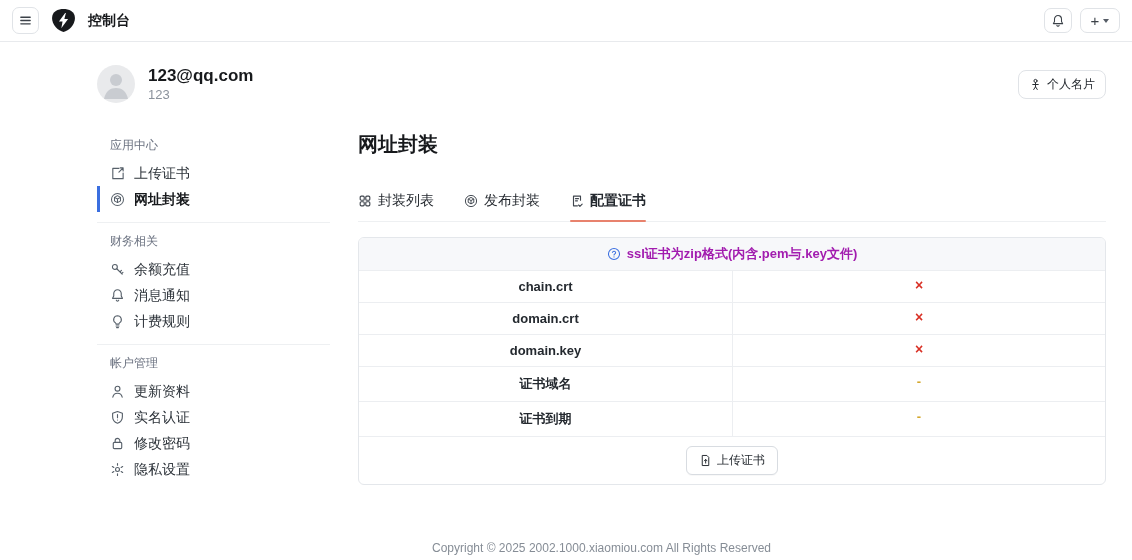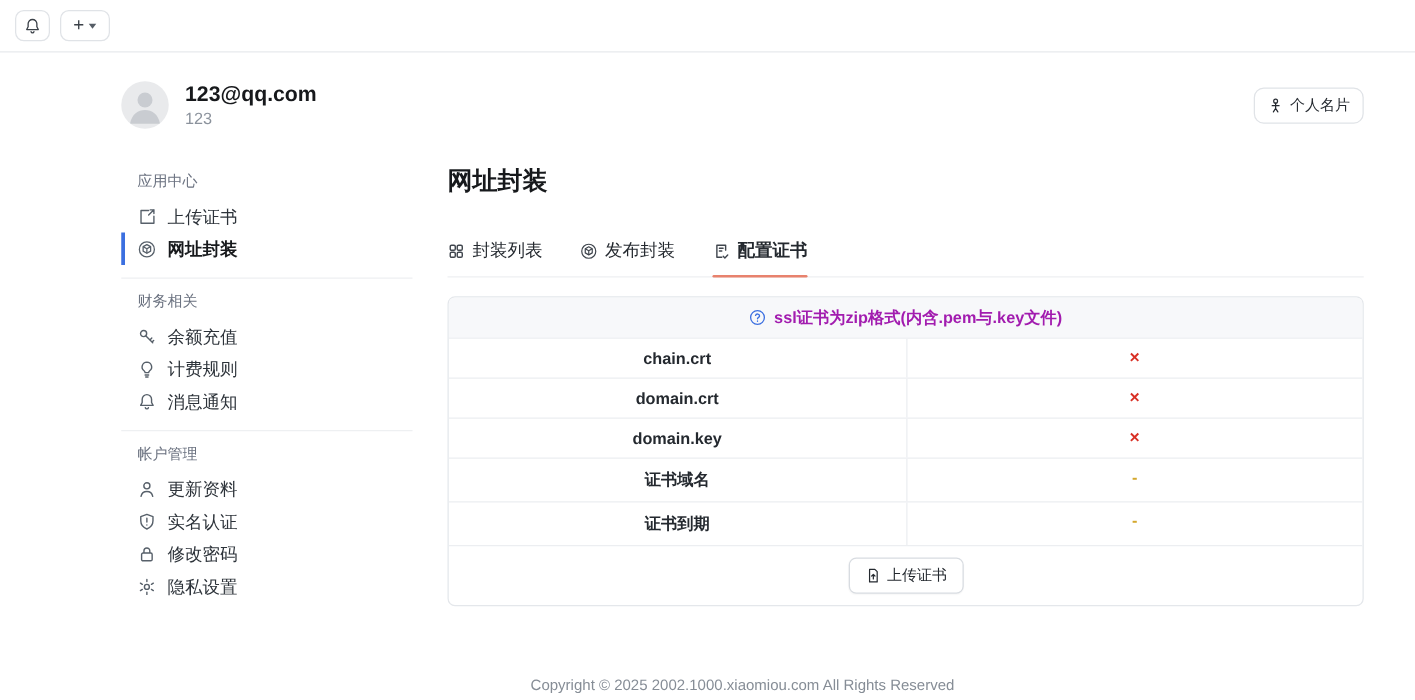--- a/index.html
+++ b/index.html
@@ -17,21 +17,21 @@
   .logo { width:25px; height:25px; display:inline-flex; }
   .app-title { font-size:14px; font-weight:700; color:#17191c; }
   .topbar-right { display:flex; align-items:center; gap:8px; }
   .bell-btn { width:28px; height:25px; }
   .plus-btn { width:40px; height:25px; gap:4px; }
   .plus-glyph { font-size:15px; line-height:1; color:#3b4148; }
   .caret { width:0; height:0; border-left:3.5px solid transparent; border-right:3.5px solid transparent;
            border-top:4px solid #565d66; }
 
   
-  .wrapper { padding:0 41px 0 97px; }
+  .wrapper { padding:0 26px 0 97px; }
 
   
   .profile-row { display:flex; align-items:center; margin-top:23px; }
   .avatar { width:38px; height:38px; border-radius:50%; background:#e9eaec; overflow:hidden;
             display:flex; align-items:flex-end; justify-content:center; }
   .profile-info { margin-left:13px; }
   .profile-email { font-size:17px; font-weight:700; color:#17191c; line-height:1.15; }
   .profile-name { font-size:13px; color:#8b929c; margin-top:2px; }
   .spacer { flex:1; }
   .card-btn { display:inline-flex; align-items:center; gap:5px; border:1px solid #e0e3e7;
@@ -73,20 +73,36 @@
   .upload-btn { display:inline-flex; align-items:center; gap:5px; border:1px solid #d8dce1;
                 border-radius:6px; background:#fff; padding:5px 12px; font-size:12px;
                 color:#24292f; cursor:pointer; box-shadow:0 1px 1px rgba(0,0,0,.03); }
 
   .copyright { margin-top:56px; text-align:center; font-size:12px; color:#868d96; }
 </style>
 </head>
 <body>
 
 <div class="topbar">
+  <div class="topbar-left">
+    <button class="icon-btn hamburger-btn">
+      <span style="display:inline-flex">
+        <svg width="15" height="15" viewBox="0 0 16 16">
+            <path d="M3 4.5h10M3 8h10M3 11.5h10" stroke="currentColor" stroke-width="1.4" stroke-linecap="round" fill="none"></path>
+          </svg>
+      </span>
+    </button>
+    <span class="logo">
+      <svg width="25" height="25" viewBox="0 0 24 24">
+        <path d="M12 1c5 0 11 2.2 11 8.6C23 16.5 17 21.8 12 23 7 21.8 1 16.5 1 9.6 1 3.2 7 1 12 1z" fill="#17191c"></path>
+        <path d="M13.6 4.8L7.6 13h3.5l-1.2 6.4 6.5-8.8h-3.6l1.5-5.8z" fill="#fff"></path>
+      </svg>
+    </span>
+    <span class="app-title">控制台</span>
+  </div>
   <div class="topbar-right">
     <button class="icon-btn bell-btn">
       <span style="display:inline-flex">
         <svg width="14" height="14" viewBox="0 0 16 16" fill="none" stroke="currentColor" stroke-width="1.2" stroke-linejoin="round">
           <path d="M8 1.8a4 4 0 0 0-4 4v2.7L2.7 11h10.6L12 8.5V5.8a4 4 0 0 0-4-4z"></path>
           <path d="M6.7 13a1.35 1.35 0 0 0 2.6 0" stroke-linecap="round"></path>
         </svg>
       </span>
     </button>
     <button class="icon-btn plus-btn">
@@ -152,35 +168,35 @@
         <span class="si">
           <svg width="15" height="15" viewBox="0 0 16 16" fill="none" stroke="currentColor" stroke-width="1.2" stroke-linecap="round">
             <circle cx="5.2" cy="5.2" r="2.6"></circle>
               <path d="M7.2 7.2l5.8 5.8M10.6 10.6l1.6-1.6M12.4 12.4l1.4-1.4"></path>
           </svg>
         </span>
         <span>余额充值</span>
       </div>
       <div class="side-item">
         <span class="si">
+          <svg width="15" height="15" viewBox="0 0 16 16" fill="none" stroke="currentColor" stroke-width="1.2" stroke-linejoin="round">
+            <path d="M8 1.8a4 4 0 0 0-4 4v2.7L2.7 11h10.6L12 8.5V5.8a4 4 0 0 0-4-4z"></path>
+            <path d="M6.7 13a1.35 1.35 0 0 0 2.6 0" stroke-linecap="round"></path>
+          </svg>
+        </span>
+        <span>消息通知</span>
+      </div>
+      <div class="side-item">
+        <span class="si">
           <svg width="15" height="15" viewBox="0 0 16 16" fill="none" stroke="currentColor" stroke-width="1.2" stroke-linecap="round" stroke-linejoin="round">
             <path d="M8 1.8a4.1 4.1 0 0 0-2.4 7.4c.5.4.9 1 .9 1.6h3c0-.6.4-1.2.9-1.6A4.1 4.1 0 0 0 8 1.8z"></path>
             <path d="M6.5 12.8h3M7 14.5h2"></path>
           </svg>
         </span>
         <span>计费规则</span>
-      </div>
-      <div class="side-item">
-        <span class="si">
-          <svg width="15" height="15" viewBox="0 0 16 16" fill="none" stroke="currentColor" stroke-width="1.2" stroke-linejoin="round">
-            <path d="M8 1.8a4 4 0 0 0-4 4v2.7L2.7 11h10.6L12 8.5V5.8a4 4 0 0 0-4-4z"></path>
-            <path d="M6.7 13a1.35 1.35 0 0 0 2.6 0" stroke-linecap="round"></path>
-          </svg>
-        </span>
-        <span>消息通知</span>
       </div>
 
       <hr class="side-divider">
 
       <div class="side-section-title">帐户管理</div>
       <div class="side-item">
         <span class="si">
           <svg width="15" height="15" viewBox="0 0 16 16" fill="none" stroke="currentColor" stroke-width="1.2" stroke-linecap="round">
             <circle cx="8" cy="5" r="2.6"></circle>
               <path d="M3 14c.6-2.9 2.6-4.2 5-4.2s4.4 1.3 5 4.2"></path>

